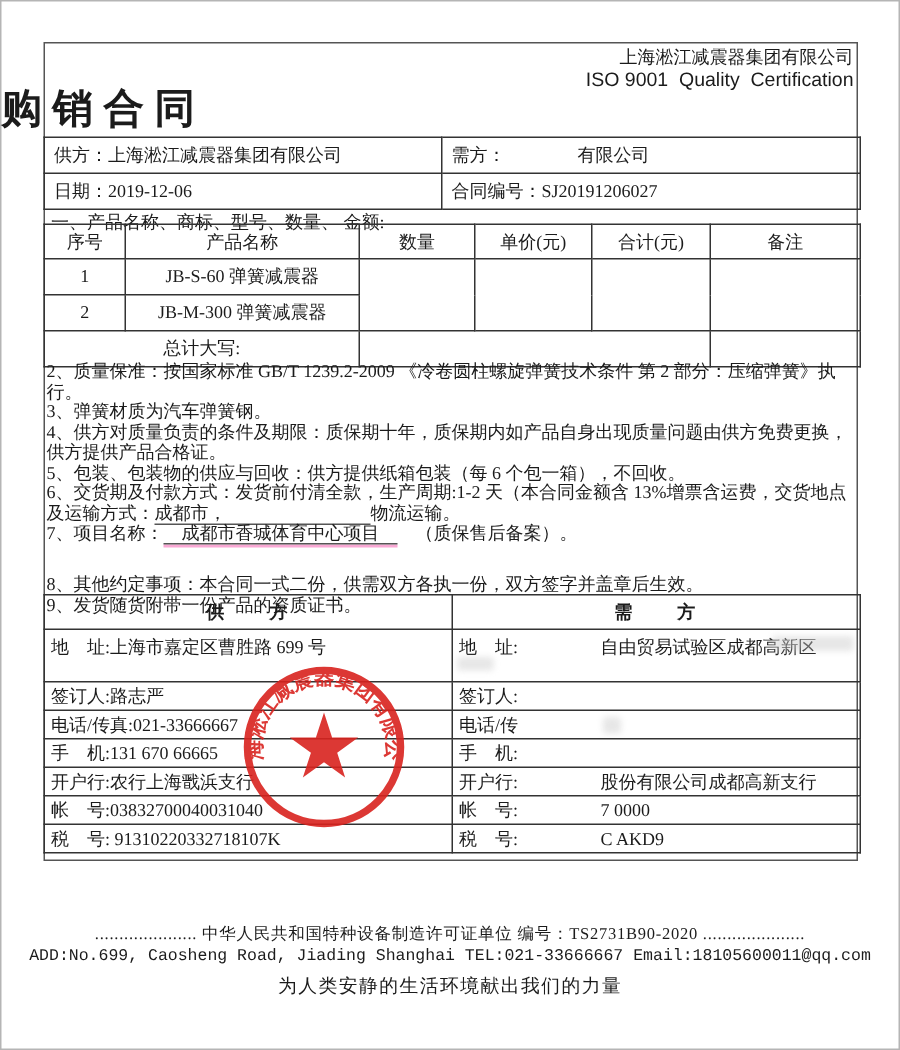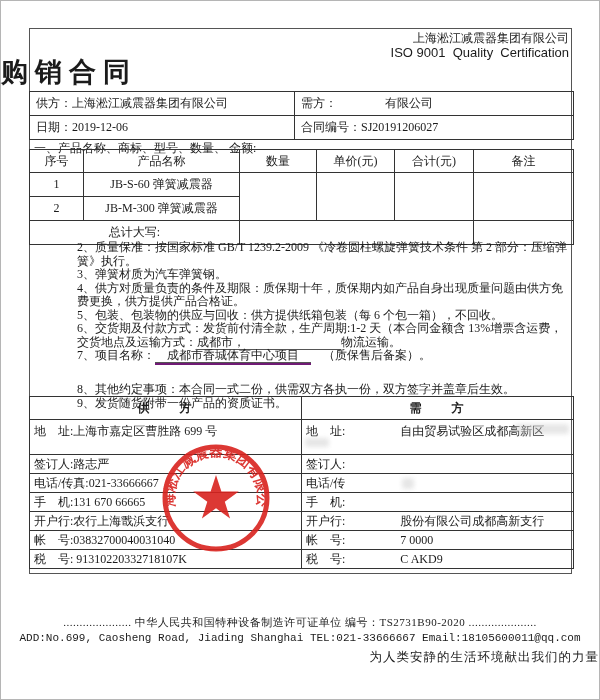--- a/index.html
+++ b/index.html
@@ -22,41 +22,41 @@
   .info-table td{height:23px;padding:0 6px;}
   .buyer-name-frag{padding-left:48px;}
 
   .section-title{left:33px;top:139px;font-size:12px;}
 
   .product-table{left:28px;top:148px;width:544px;font-size:12px;text-align:center;border-radius:26px;}
   .product-table th{height:20px;}
   .product-table td{height:21px;}
 
   .clauses{left:30px;top:240px;width:541px;font-size:12px;line-height:13.5px;}
-  .clauses p{margin:0;padding-left:46px;}
+  .clauses p{margin:0;}
   .clause-gap{height:18px;}
   .u-black{border-bottom:1px solid #555;}
-  .c7-red{border-bottom:2px solid #701a75;padding-bottom:2px;display:inline-block;line-height:12px;font-family:Liberation Serif, serif;}
+  .c7-red{border-bottom:2px solid #f9a8d4;padding-bottom:2px;display:inline-block;line-height:12px;font-family:Liberation Serif, serif;}
 
   .party-table{left:28px;top:395px;width:544px;font-size:12px;}
   .party-table th{height:20px;font-weight:bold;letter-spacing:2px;text-align:center;}
   .party-table td{padding:0 4px;vertical-align:middle;position:relative;}
   tr.r-name td{height:19px;}
   tr.r-addr td{height:31px;vertical-align:top;padding-top:3px;}
   tr.r-std td{height:18px;}
   .redacted-offset{padding-left:55px;}
   .blur-blob{position:absolute;background:#c9c9c9;opacity:.45;filter:blur(2px);border-radius:2px;}
 
   .seal{left:150px;top:431px;width:130px;height:131px;opacity:.9;pointer-events:none;}
   .seal svg text{font-family:"Liberation Serif","DejaVu Serif",serif;font-weight:bold;}
 
   .footer-cert{top:614px;left:0;width:100%;text-align:center;font-size:11px;letter-spacing:.5px;}
   .footer-addr{top:631px;left:0;width:100%;text-align:center;font-size:11px;
                font-family:"Liberation Mono","DejaVu Sans Mono",monospace;}
-  .footer-slogan{top:648px;left:0;width:100%;text-align:right;font-size:12.5px;letter-spacing:1px;}
+  .footer-slogan{top:648px;left:0;width:100%;text-align:center;font-size:12.5px;letter-spacing:1px;}
 </style>
 </head>
 <body>
 
 <div class="screen">
 
   <div class="abs hdr-company">上海淞江减震器集团有限公司</div>
   <div class="abs hdr-iso ws-pre">ISO 9001  Quality  Certification</div>
   <div class="abs doc-title">购销合同</div>
 

